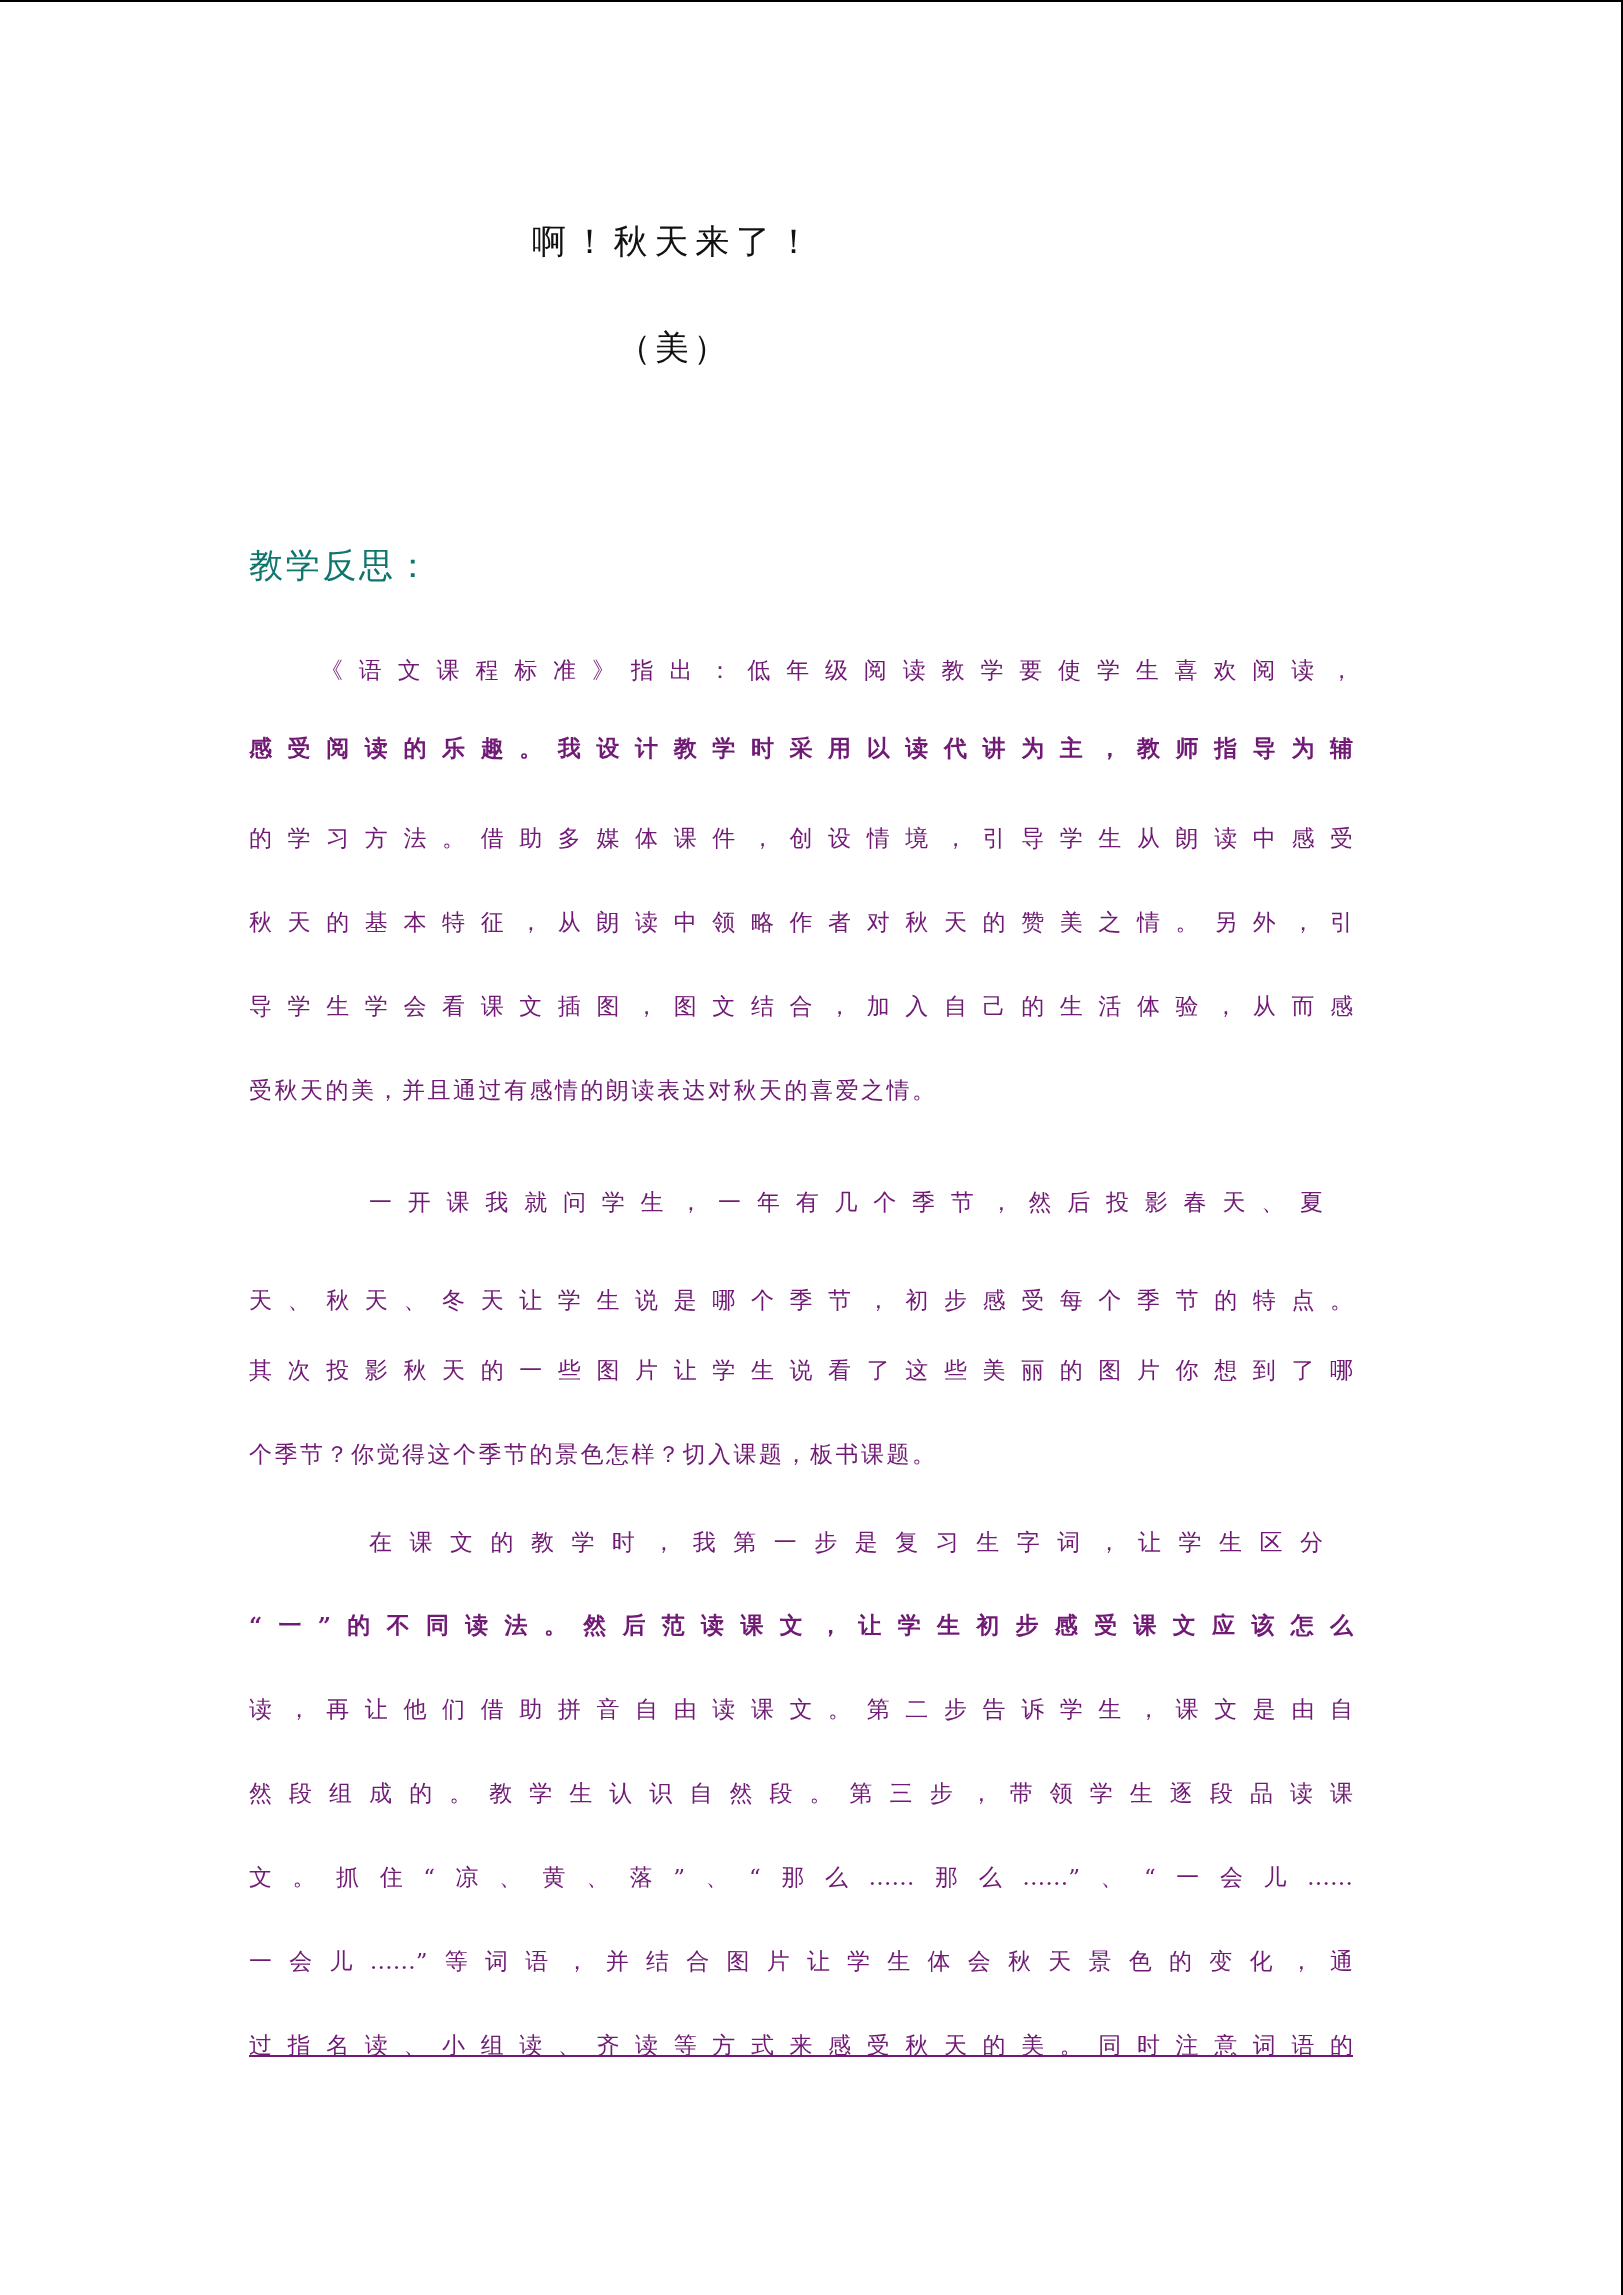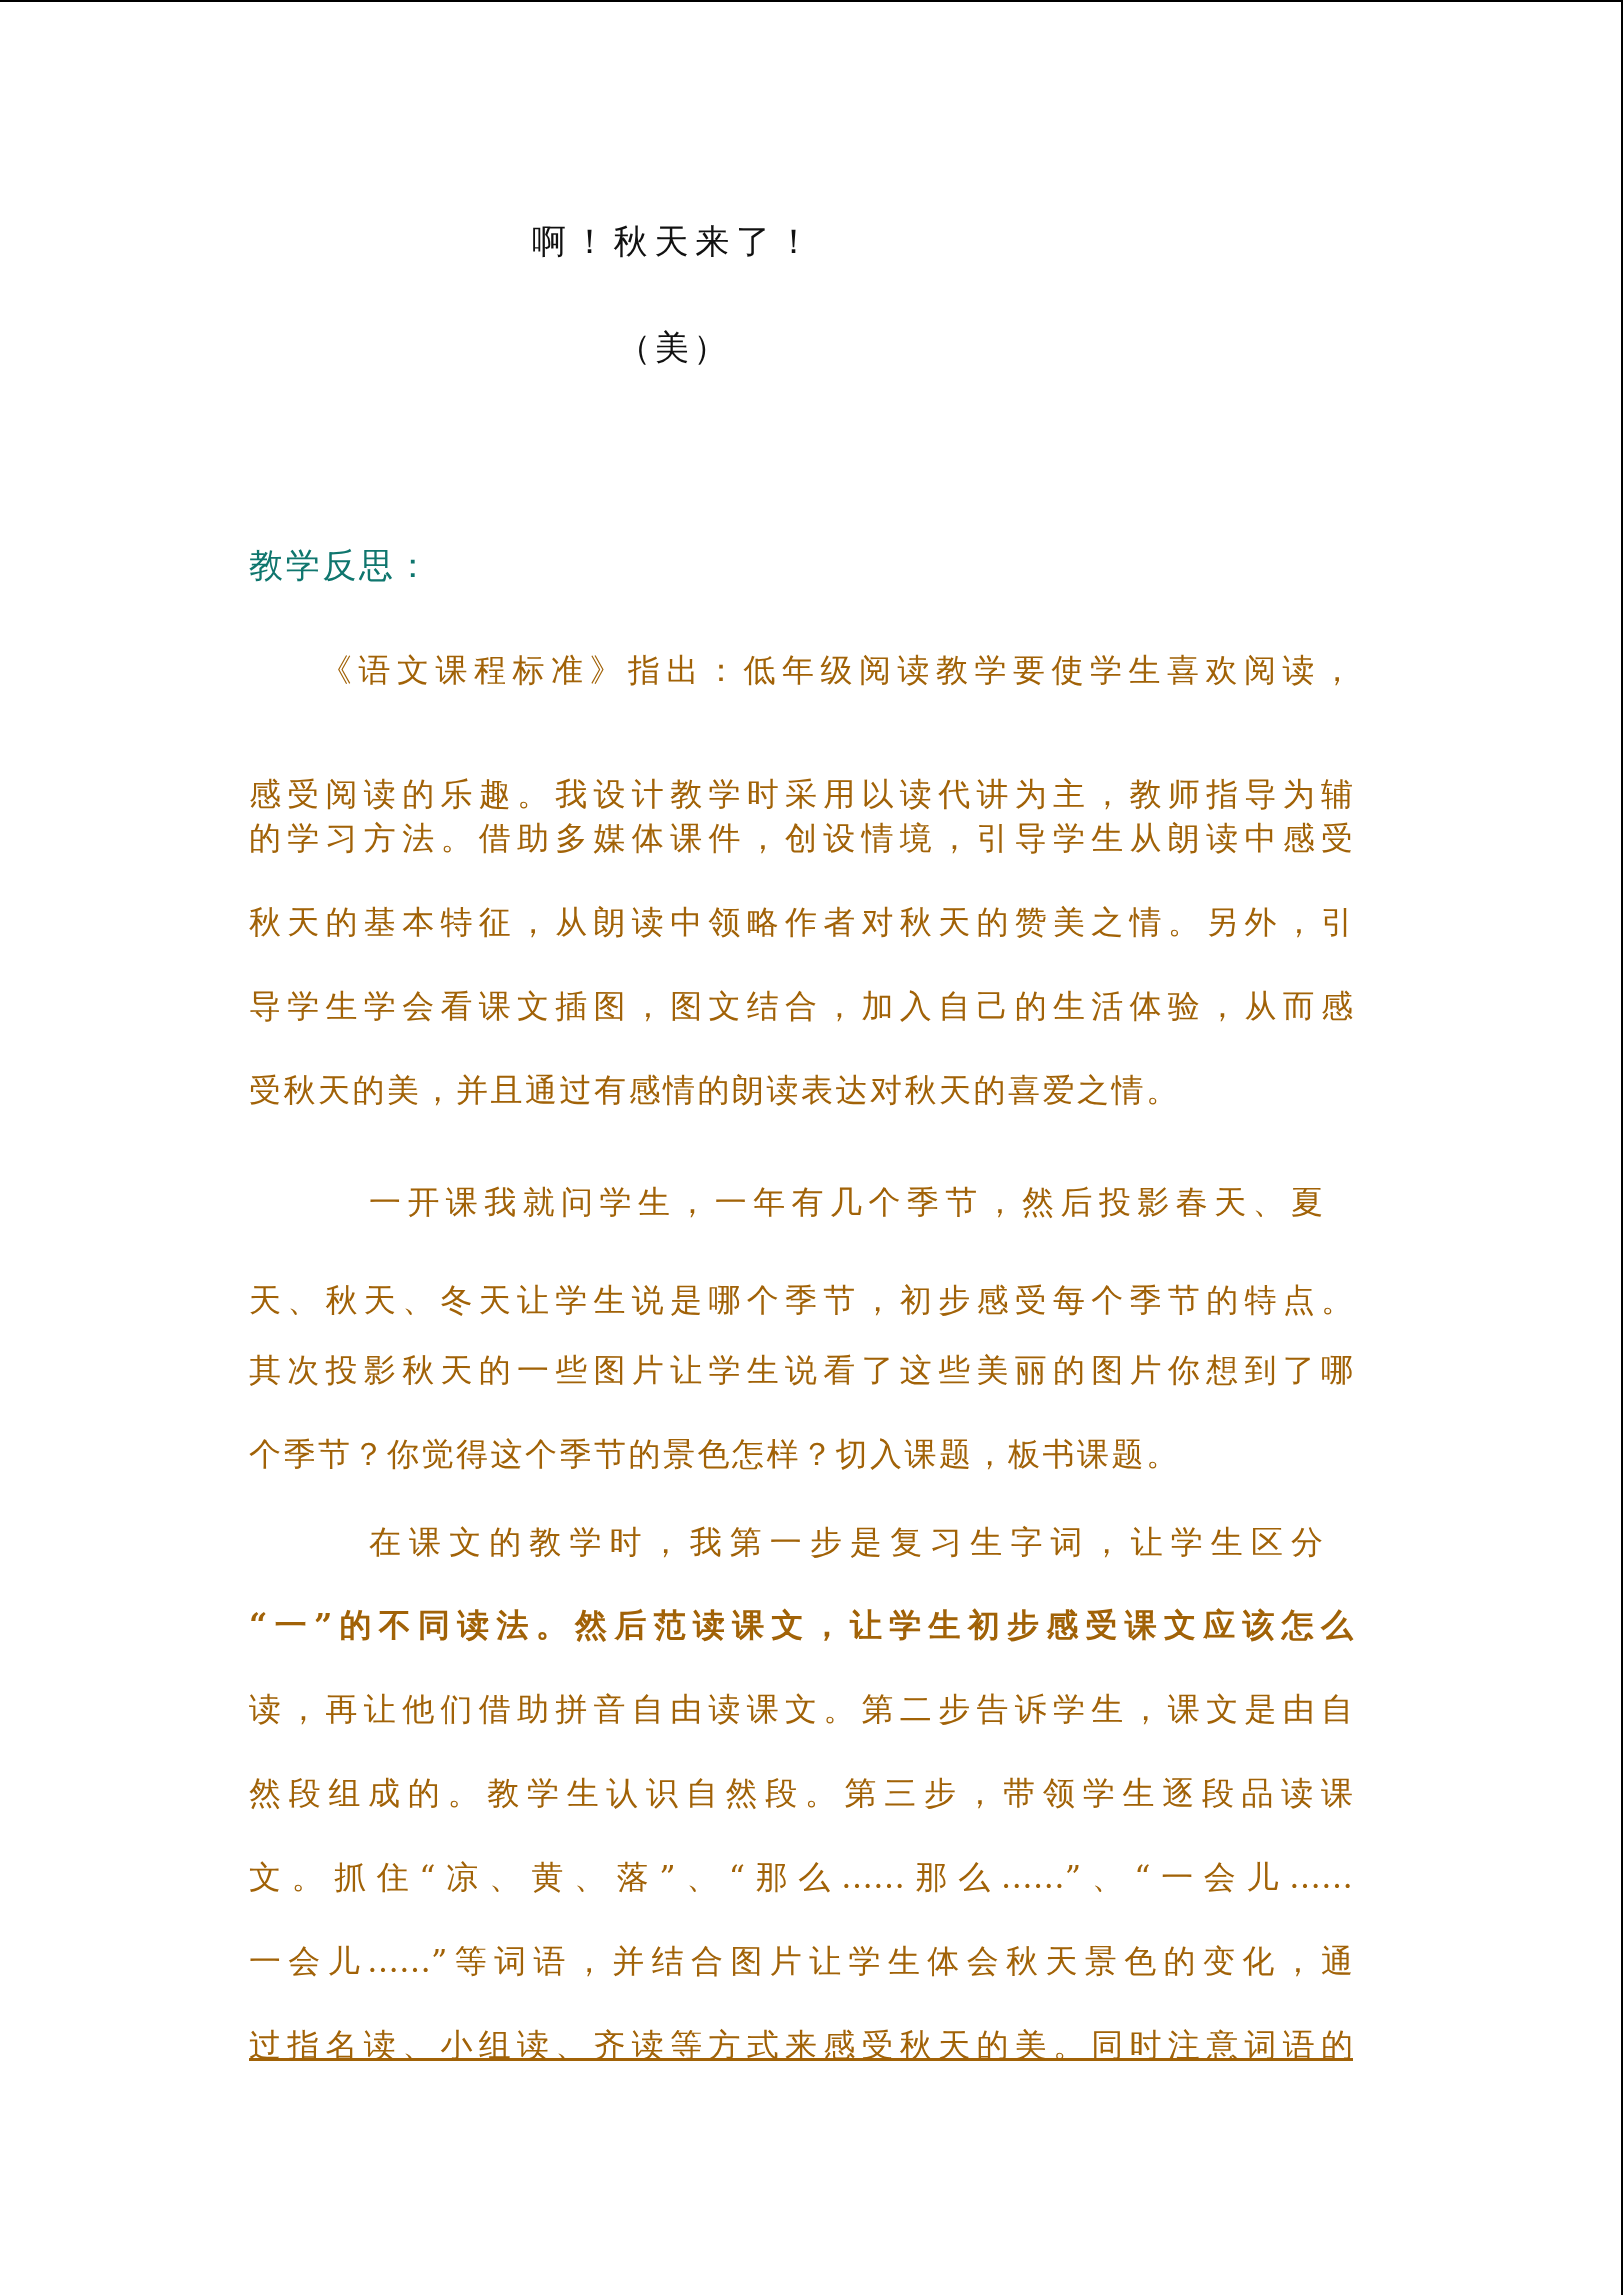--- a/index.html
+++ b/index.html
@@ -53,49 +53,49 @@
       font-size: 34px;
       line-height: 44px;
       letter-spacing: 2.7px;
       white-space: nowrap;
       color: #0f766e;
     }
     .line {
       position: absolute;
       left: 249px;
       width: 1104px;
-      font-size: 32px;
+      font-size: 23px;
       line-height: 44px;
       height: 44px;
       white-space: nowrap;
       overflow: visible;
       text-align: justify;
       text-align-last: justify;
-      color: #a16207;
+      color: #701a75;
     }
     .line.last {
       text-align-last: left;
       letter-spacing: 2.5px;
     }
     .line.indent2 { left: 320px; width: 1033px; }
     .line.indent4 { left: 361px; width: 954px; margin-left: 8px; }
   </style>
 </head>
 <body>
 
 <div class="page">
 
   <div class="title">啊！秋天来了！</div>
   <div class="subtitle">（美）</div>
 
   <div class="heading">教学反思：</div>
 
   <div>
     <div class="line indent2" style="top:646px;">《语文课程标准》指出：低年级阅读教学要使学生喜欢阅读，</div>
-    <div class="line" style="top:770px;">感受阅读的乐趣。我设计教学时采用以读代讲为主，教师指导为辅</div>
+    <div class="line" style="top:724px;font-weight:bold;">感受阅读的乐趣。我设计教学时采用以读代讲为主，教师指导为辅</div>
     <div class="line" style="top:814px;">的学习方法。借助多媒体课件，创设情境，引导学生从朗读中感受</div>
     <div class="line" style="top:898px;">秋天的基本特征，从朗读中领略作者对秋天的赞美之情。另外，引</div>
     <div class="line" style="top:982px;">导学生学会看课文插图，图文结合，加入自己的生活体验，从而感</div>
     <div class="line last" style="top:1066px;">受秋天的美，并且通过有感情的朗读表达对秋天的喜爱之情。</div>
   </div>
 
   <div>
     <div class="line indent4" style="top:1178px;">一开课我就问学生，一年有几个季节，然后投影春天、夏</div>
     <div class="line" style="top:1262px;margin-top:14px;">天、秋天、冬天让学生说是哪个季节，初步感受每个季节的特点。</div>
     <div class="line" style="top:1346px;">其次投影秋天的一些图片让学生说看了这些美丽的图片你想到了哪</div>

